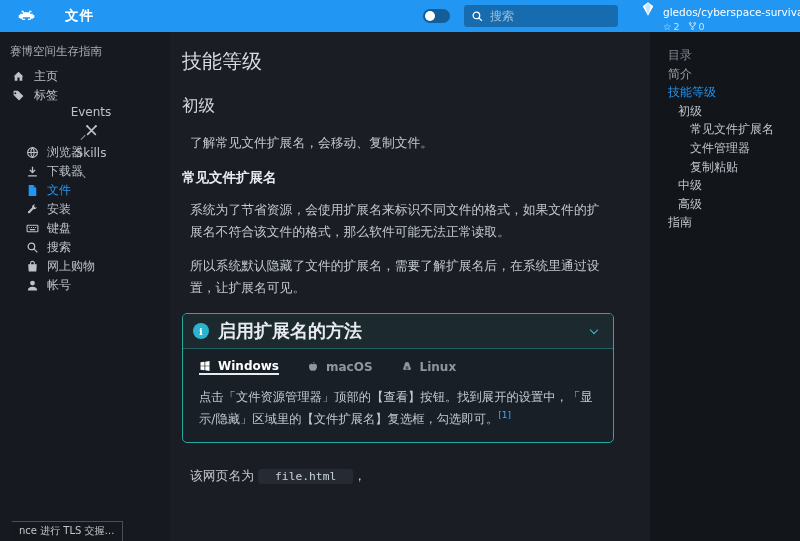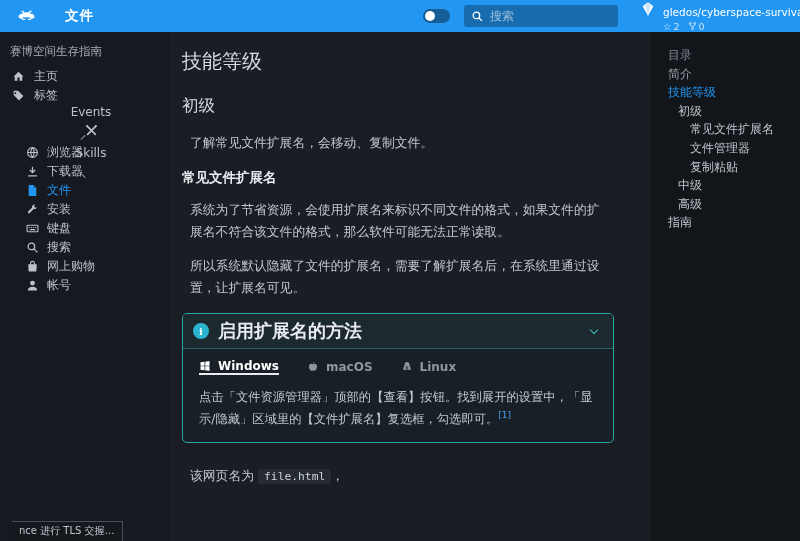--- a/index.html
+++ b/index.html
@@ -58,21 +58,21 @@
   .cbox1 .head-chev { color:#35c3bd; margin-right:6px; }
   .badge { width:16px; height:16px; border-radius:50%; display:flex; align-items:center; justify-content:center; flex:none; }
   .badge.info { background:#29b5cf; color:#fff; font-size:10px; font-weight:bold; font-family:"DejaVu Serif",serif; }
 
   .tabs { display:flex; gap:28px; padding:10px 16px 0; }
   .tab { display:flex; align-items:center; gap:7px; font-size:12px; font-weight:bold; color:#8f96a0; padding-bottom:0; cursor:pointer; }
   .tab.active { color:#fff; border-bottom:2px solid #e8ebef; }
   .cbox p { font-size:12.3px; margin:12px 16px; color:#c3c8d0; }
   .footnote { color:#42a5f5; font-size:9px; vertical-align:super; cursor:pointer; }
 
-  .codechip { background:#262b33; border-radius:3px; padding:1px 6px; font-size:11.3px; color:#ccd2da; }
+  .codechip { background:#262b33; border-radius:3px; padding:1px 17px; font-size:11.3px; color:#ccd2da; }
   .between { margin:20px 0 0; }
 
   
   .toc-item { font-size:12px; line-height:18.6px; color:#c0c5cd; cursor:pointer; white-space:nowrap; }
   .toc-item.header { color:#7e8691; cursor:default; }
   .toc-item.dim { color:#9aa0a9; }
   .toc-item.active { color:#2196f3; }
   .lv0 { padding-left:10px; } .lv1 { padding-left:20px; } .lv2 { padding-left:32px; }
 
   

